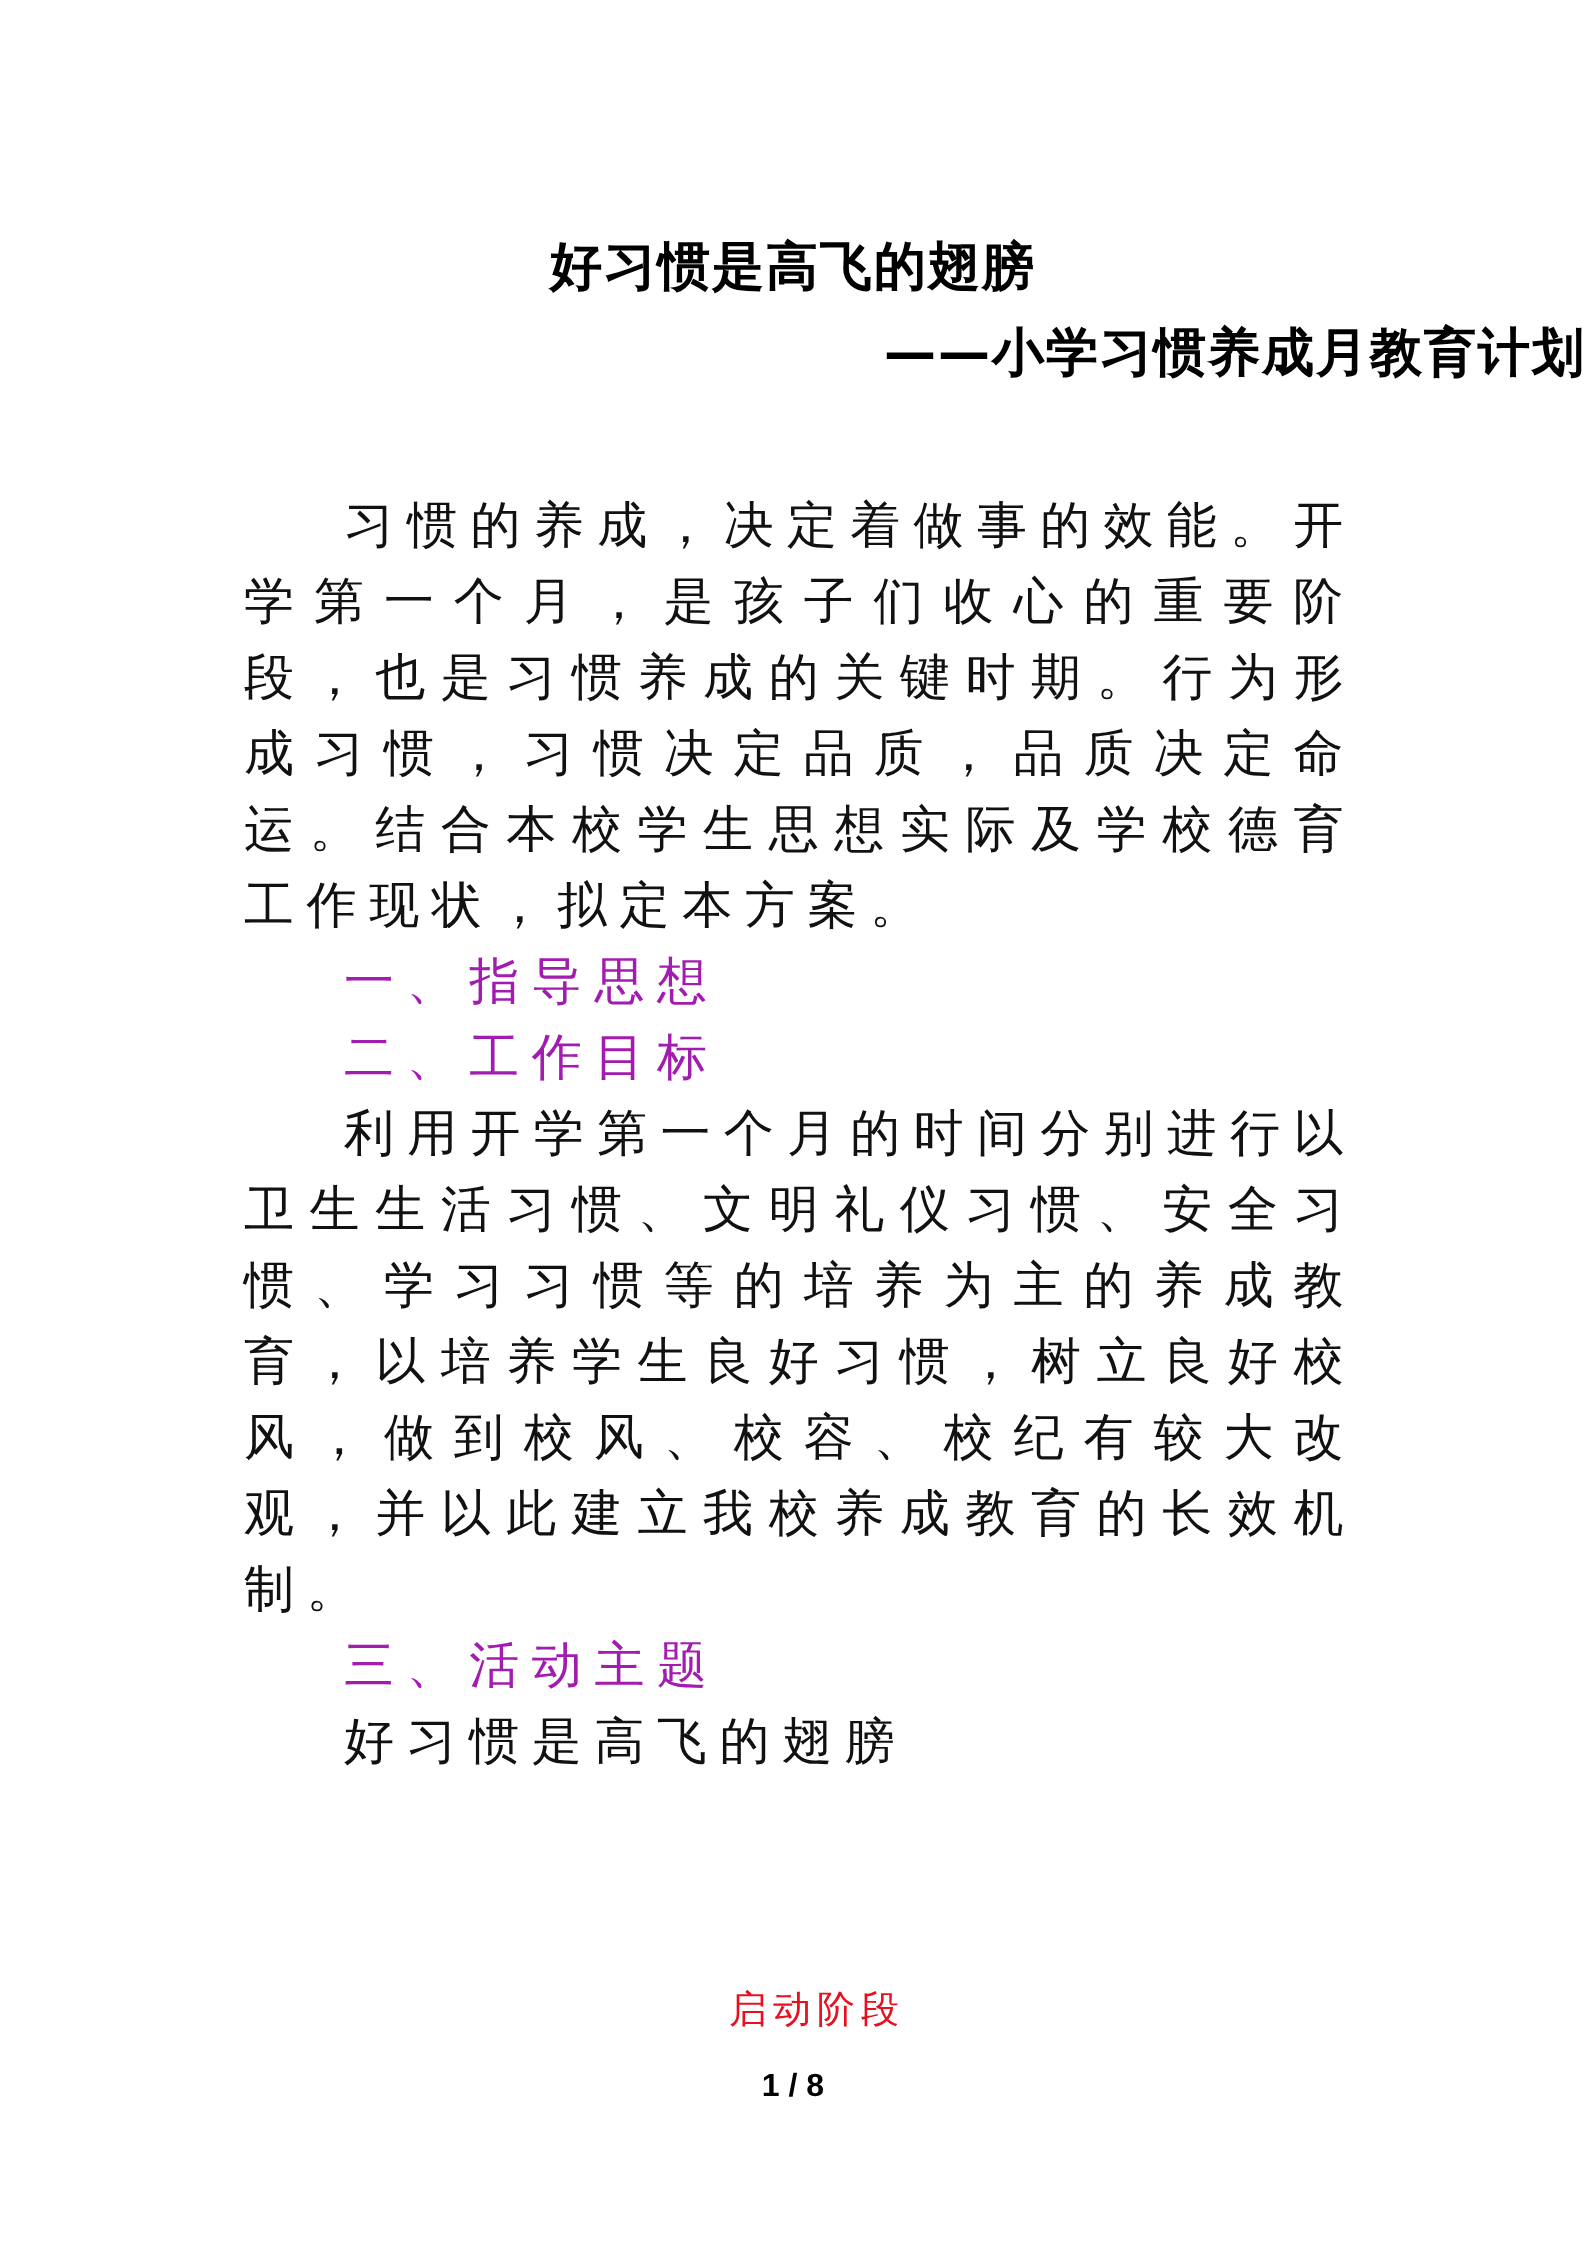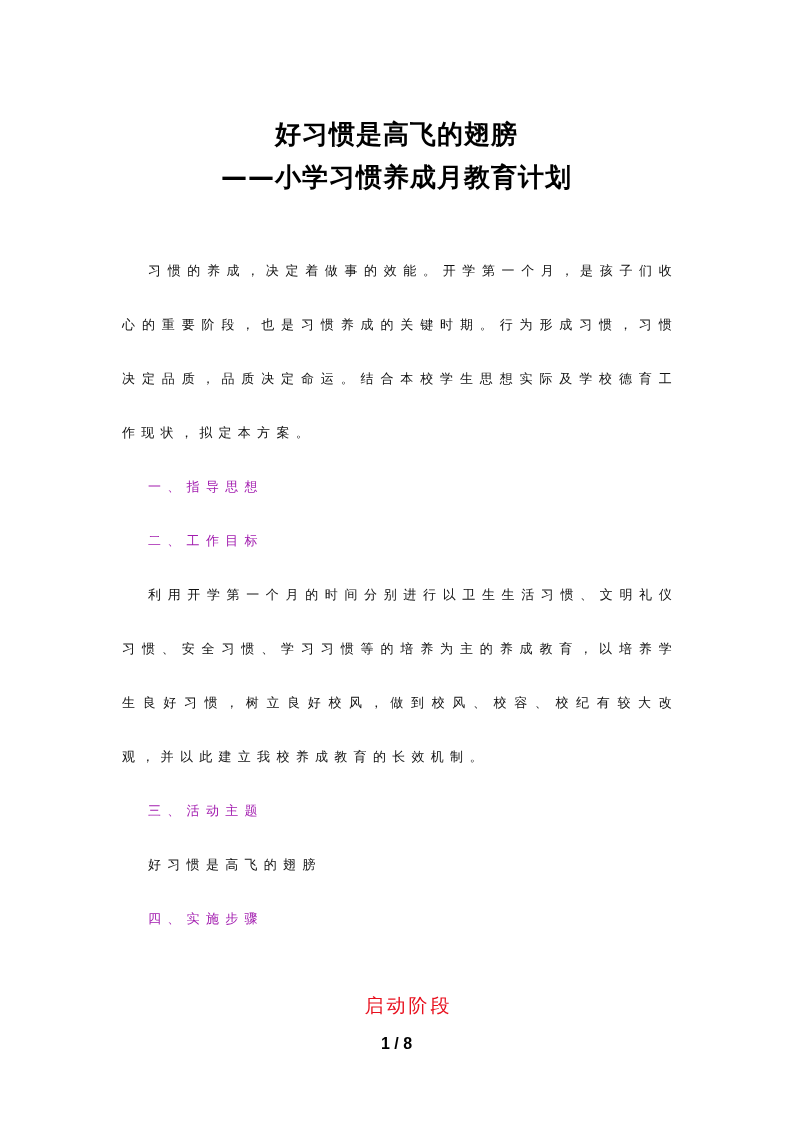--- a/index.html
+++ b/index.html
@@ -27,27 +27,27 @@
       width: 793px;
       text-align: center;
       font-family: "DejaVu Sans", "Liberation Sans", sans-serif;
       font-weight: bold;
       font-size: 26px;
       line-height: 40px;
       letter-spacing: 1px;
       color: #000;
     }
     .title1 { top: 98px; }
-    .title2 { top: 141px; }
+    .title2 { top: 141px; text-align: right; }
     .body-block {
       position: absolute;
       left: 122px;
       width: 556px;
-      font-size: 13px;
-      line-height: 54px;
+      font-size: 25px;
+      line-height: 38px;
       letter-spacing: 6.3px;
       text-align: justify;
       color: #111;
     }
     .para {
       margin: 0;
       text-indent: 2em;
       text-align: justify;
       text-align-last: left;
     }
@@ -99,19 +99,18 @@
     <p class="para">习惯的养成，决定着做事的效能。开学第一个月，是孩子们收心的重要阶段，也是习惯养成的关键时期。行为形成习惯，习惯决定品质，品质决定命运。结合本校学生思想实际及学校德育工作现状，拟定本方案。</p>
 
     <p class="heading">一、指导思想</p>
 
     <p class="heading">二、工作目标</p>
     <p class="para">利用开学第一个月的时间分别进行以卫生生活习惯、文明礼仪习惯、安全习惯、学习习惯等的培养为主的养成教育，以培养学生良好习惯，树立良好校风，做到校风、校容、校纪有较大改观，并以此建立我校养成教育的长效机制。</p>
 
     <p class="heading">三、活动主题</p>
     <p class="plain">好习惯是高飞的翅膀</p>
 
-    <p class="heading">四、实施步骤</p>
   </div>
 
   <div class="red-center">启动阶段</div>
 
   <div class="page-num">1 / 8</div>
 </div>
 
 </body></html>

